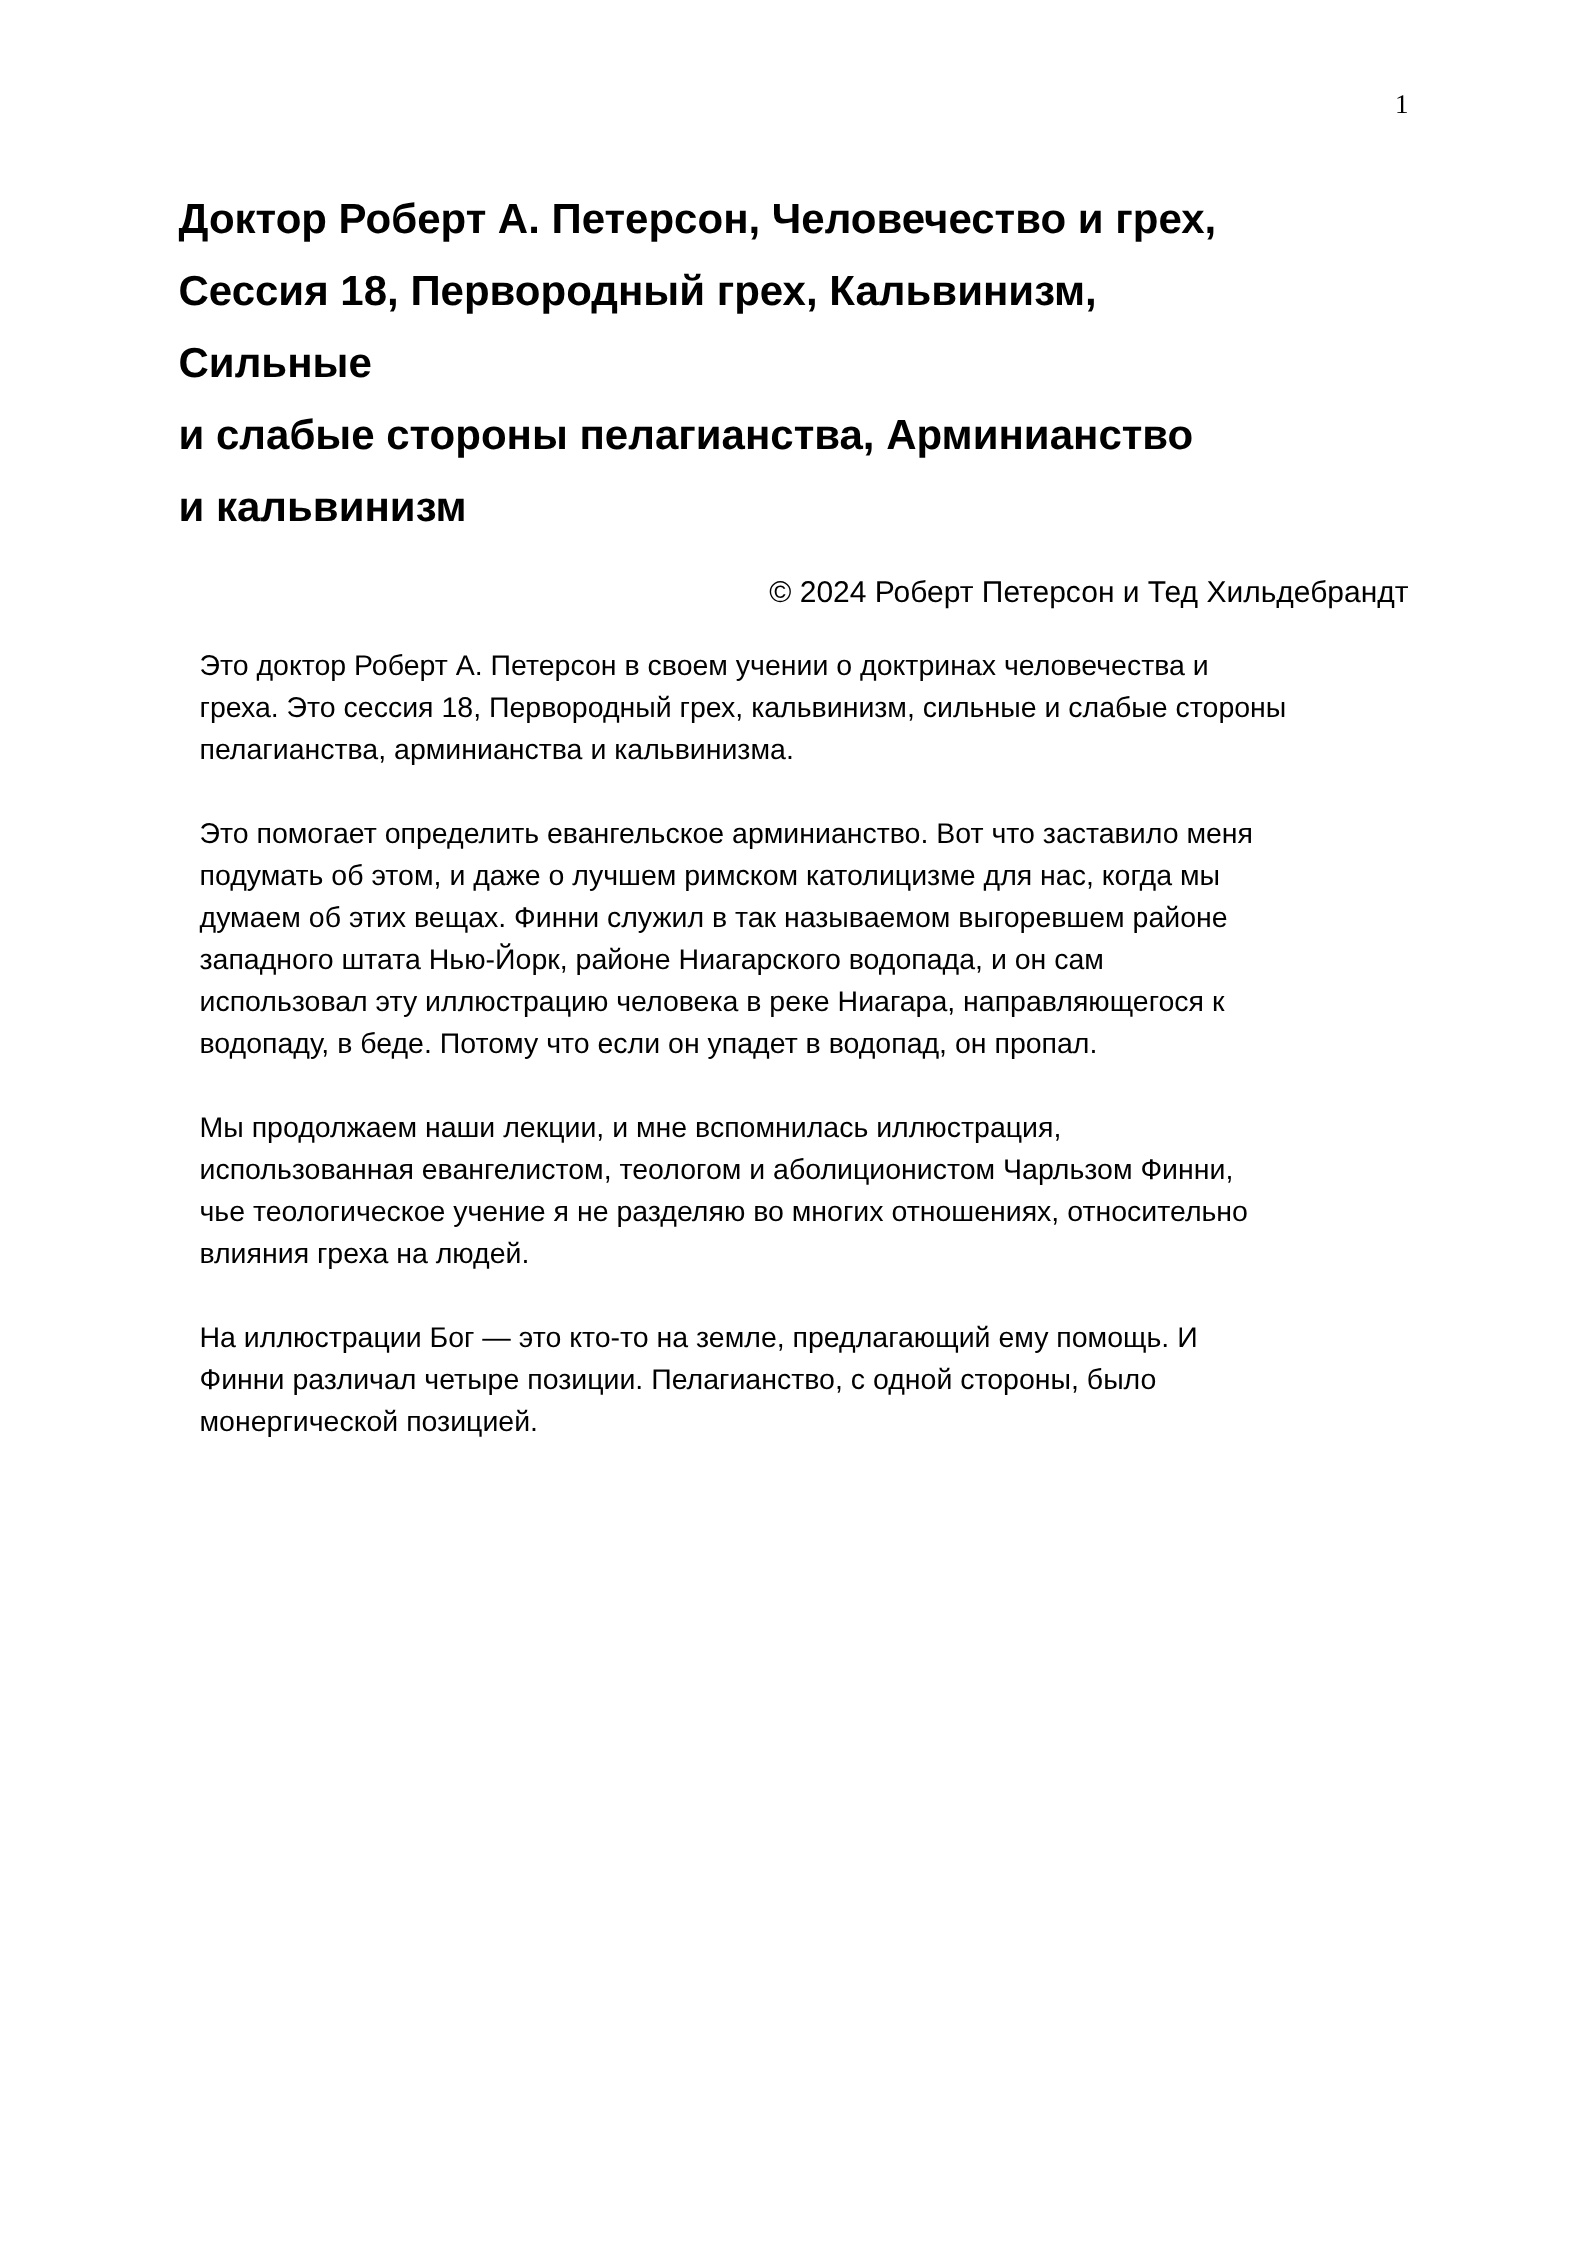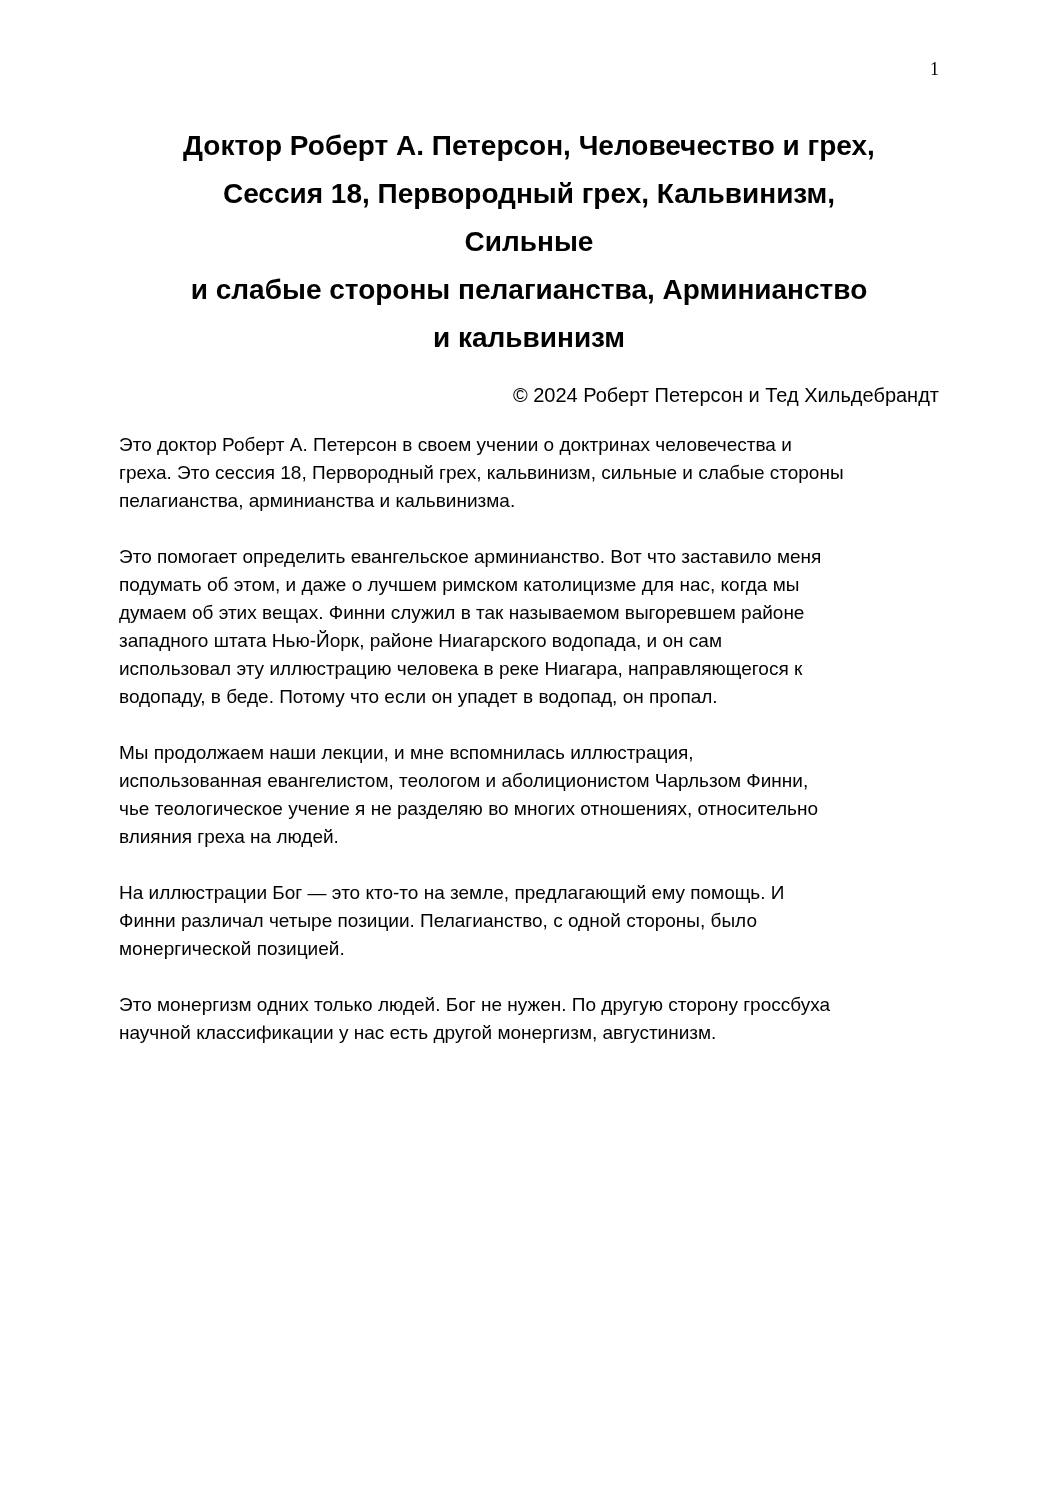--- a/index.html
+++ b/index.html
@@ -23,36 +23,36 @@
     padding-top: 56px;
     text-align: right;
     font-family: "Liberation Serif", serif;
     font-size: 18px;
     line-height: 26px;
   }
   .doc-title {
     margin-top: 40px;
     font-size: 28px;
     font-weight: bold;
-    text-align: center;
+    text-align: left;
     line-height: 48px;
     white-space: pre-line;
   }
   .copyright {
     text-align: right;
     font-size: 20px;
     line-height: 28px;
   }
   .body-text {
     margin-top: 22px;
     font-size: 19px;
     line-height: 28px;
   }
   .body-text p {
-    margin: 0 0 28px 0;
+    margin: 0 0 28px 14px;
     white-space: pre-line;
   }
 </style>
 </head>
 <body>
 
 <div class="page">
   <div class="page-number">1</div>
 
   <h1 class="doc-title">Доктор Роберт А. Петерсон, Человечество и грех,
@@ -73,16 +73,14 @@
 западного штата Нью-Йорк, районе Ниагарского водопада, и он сам
 использовал эту иллюстрацию человека в реке Ниагара, направляющегося к
 водопаду, в беде. Потому что если он упадет в водопад, он пропал.</p>
     <p>Мы продолжаем наши лекции, и мне вспомнилась иллюстрация,
 использованная евангелистом, теологом и аболиционистом Чарльзом Финни,
 чье теологическое учение я не разделяю во многих отношениях, относительно
 влияния греха на людей.</p>
     <p>На иллюстрации Бог — это кто-то на земле, предлагающий ему помощь. И
 Финни различал четыре позиции. Пелагианство, с одной стороны, было
 монергической позицией.</p>
-    <p>Это монергизм одних только людей. Бог не нужен. По другую сторону гроссбуха
-научной классификации у нас есть другой монергизм, августинизм.</p>
   </div>
 </div>
 
 </body></html>

